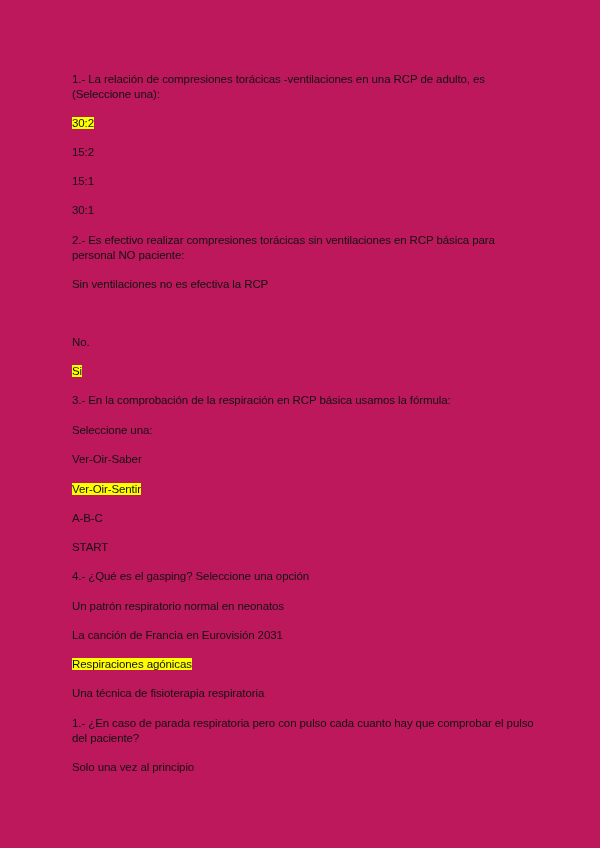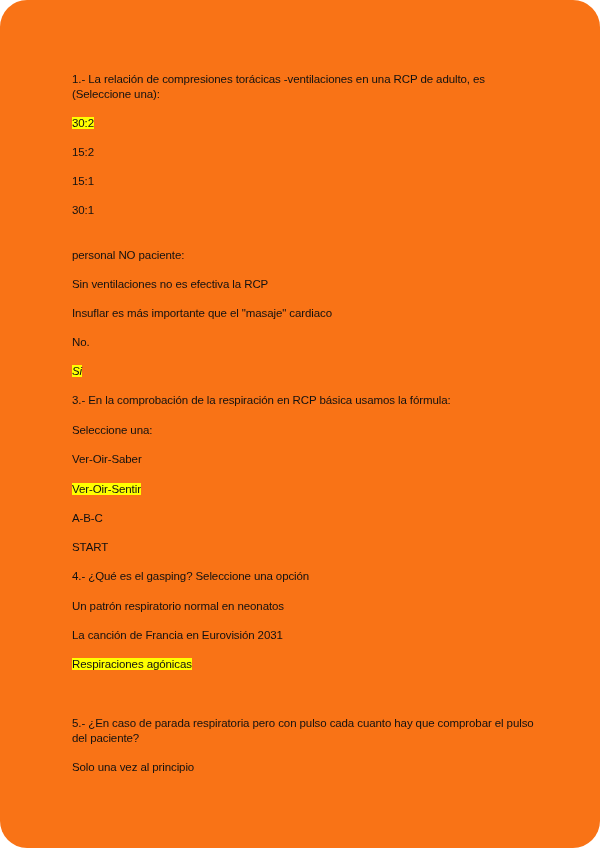--- a/index.html
+++ b/index.html
@@ -12,22 +12,21 @@
       height: 848px;
       position: relative;
       overflow: hidden;
       font-family: "Liberation Sans", sans-serif;
       color: #111111;
     }
     .page {
       position: absolute;
       left: 0; top: 0;
       width: 600px; height: 848px;
-      background: #f97316;
-      border-radius: 27px;
+      background: #be185d;
     }
     .line {
       position: absolute;
       left: 72px;
       font-size: 11.5px;
       line-height: 15px;
       white-space: nowrap;
       letter-spacing: -0.1px;
     }
     .hl {
@@ -39,35 +38,36 @@
 
 <div class="page">
 
   <div class="line" style="top:72px">1.- La relación de compresiones torácicas -ventilaciones en una RCP  de adulto, es</div>
   <div class="line" style="top:87px">(Seleccione una):</div>
   <div class="line" style="top:116px"><span class="hl" style="background: rgb(255, 255, 0);">30:2</span></div>
   <div class="line" style="top:145px">15:2</div>
   <div class="line" style="top:174px">15:1</div>
   <div class="line" style="top:203px">30:1</div>
 
+  <div class="line" style="top:233px">2.- Es efectivo realizar compresiones torácicas sin ventilaciones en RCP  básica para</div>
   <div class="line" style="top:248px">personal NO paciente:</div>
   <div class="line" style="top:277px">Sin ventilaciones no es efectiva la RCP</div>
-  <div class="line" style="top:306px">Insuflar es más importante que el "masaje" cardiaco</div>
   <div class="line" style="top:335px">No.</div>
-  <div class="line" style="top:364px"><span class="hl" style="background: rgb(255, 255, 0); font-style: italic;">Si</span></div>
+  <div class="line" style="top:364px"><span class="hl" style="background: rgb(255, 255, 0);">Si</span></div>
 
   <div class="line" style="top:393px">3.- En la comprobación de la respiración en RCP básica usamos la fórmula:</div>
   <div class="line" style="top:423px">Seleccione una:</div>
   <div class="line" style="top:452px">Ver-Oir-Saber</div>
   <div class="line" style="top:482px"><span class="hl" style="background: rgb(255, 255, 0);">Ver-Oir-Sentir</span></div>
   <div class="line" style="top:511px">A-B-C</div>
   <div class="line" style="top:540px">START</div>
 
   <div class="line" style="top:569px">4.- ¿Qué es el gasping? Seleccione una opción</div>
   <div class="line" style="top:599px">Un patrón respiratorio normal en neonatos</div>
   <div class="line" style="top:628px">La canción de Francia en Eurovisión 2031</div>
   <div class="line" style="top:657px"><span class="hl" style="background: rgb(255, 255, 0); text-align: right;">Respiraciones agónicas</span></div>
+  <div class="line" style="top:686px">Una técnica de fisioterapia respiratoria</div>
 
-  <div class="line" style="top:716px">5.- ¿En caso de parada respiratoria pero con pulso cada cuanto hay que comprobar el pulso</div>
+  <div class="line" style="top:716px">1.- ¿En caso de parada respiratoria pero con pulso cada cuanto hay que comprobar el pulso</div>
   <div class="line" style="top:731px">del paciente?</div>
   <div class="line" style="top:760px">Solo una vez al principio</div>
 
 </div>
 
 </body></html>

